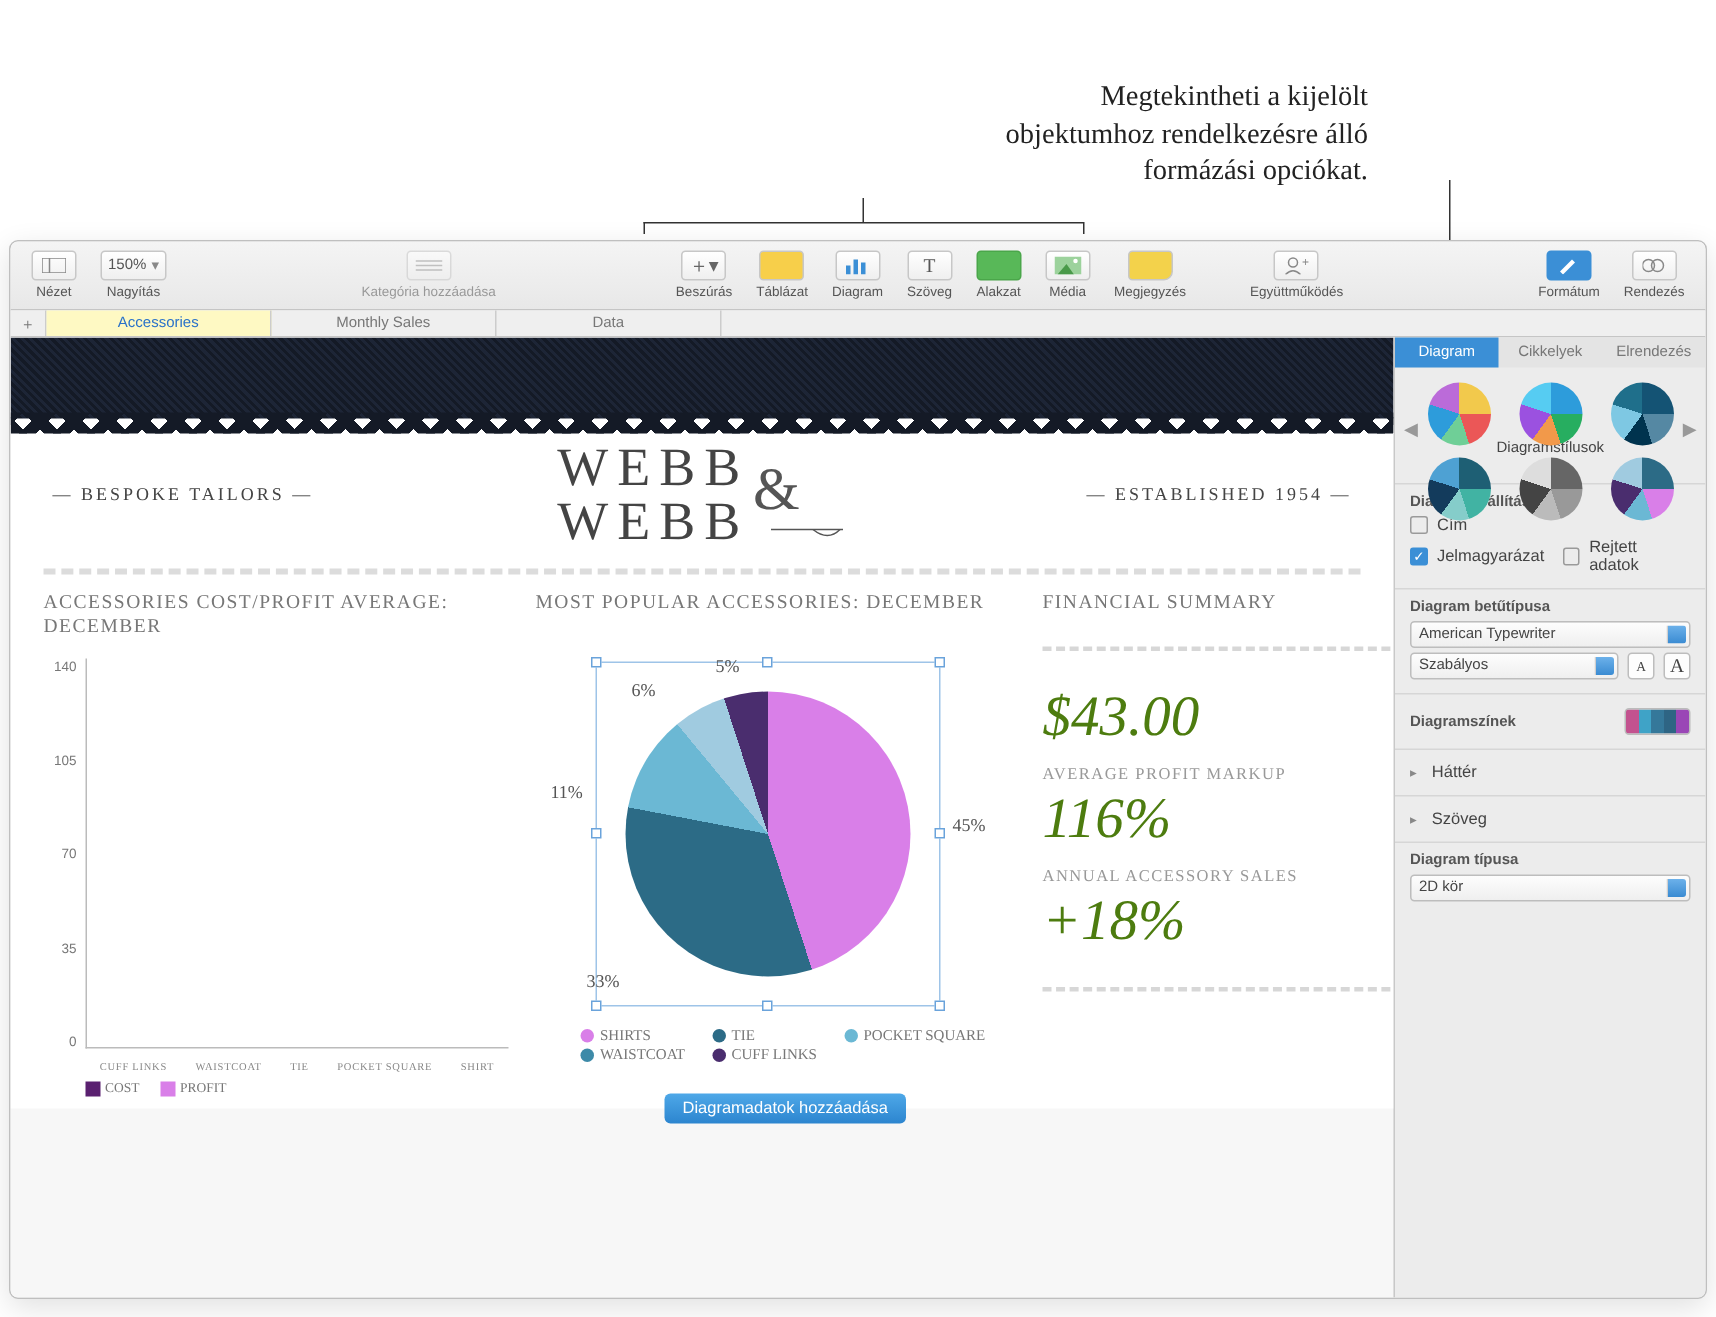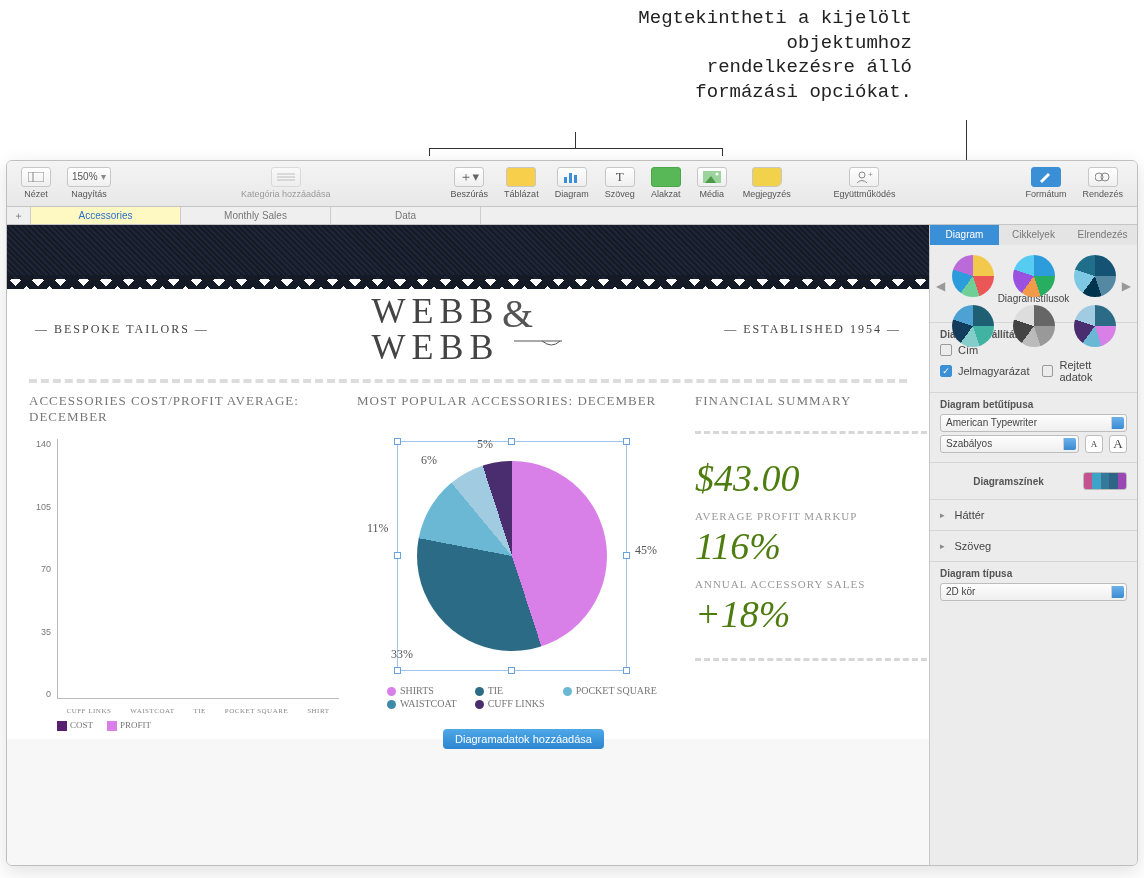--- a/index.html
+++ b/index.html
@@ -1,18 +1,18 @@
 <!DOCTYPE html>
 <html><head>
 <meta charset="utf-8">
 <style>
   * { box-sizing: border-box; margin: 0; padding: 0; }
   body { font-family: -apple-system, "Helvetica Neue", Arial, sans-serif; font-size: 11px; background: #fff; color: #222; width: 1144px; height: 878px; overflow: hidden; }
   .callouts { position: relative; height: 160px; }
-  .callout { position: absolute; font-family: Liberation Mono, monospace; font-size: 19px; line-height: 1.3; text-align: right; }
+  .callout { position: absolute; font-family: Liberation Serif, serif; font-size: 19px; line-height: 1.3; text-align: right; margin-top: 47px; }
   .callout-left   { right: 722px; top: 75px; width: 420px; }
   .callout-right  { right: 232px; top: 6px;  width: 280px; }
   .callout-line-h { position: absolute; height: 0; border-top: 1px solid #333; }
   .callout-tick   { position: absolute; width: 0;  border-left: 1px solid #333; height: 8px; }
   .callout-line-v { position: absolute; width: 0;  border-left: 1px solid #333; }
 
   .appwin { position: relative; border: 1px solid #bfbfbf; border-radius: 6px; box-shadow: 0 6px 20px rgba(0,0,0,.12); width: 1132px; height: 706px; margin-left: 6px; background: #fff; overflow: hidden; }
   .toolbar { height: 46px; background: linear-gradient(#f4f4f4,#e8e8e8); border-bottom: 1px solid #c5c5c5; display: flex; align-items: center; padding: 0 8px 2px; gap: 4px; font-size: 9px; color: #555; }
   .tb-btn { display: flex; flex-direction: column; align-items: center; justify-content: center; padding: 2px 6px; border-radius: 3px; cursor: pointer; }
   .tb-btn .ic { width: 30px; height: 20px; border: 1px solid #c7c7c7; border-radius: 3px; background: linear-gradient(#ffffff,#efefef); display: flex; align-items: center; justify-content: center; font-size: 10px; margin-bottom: 2px; overflow: hidden; }
@@ -217,21 +217,21 @@
   </div>
 
   <div class="body">
 
     <div class="canvas-wrap">
       <div class="canvas">
         <div class="denim"></div>
         <div class="headerrow">
           <div>— BESPOKE TAILORS —</div>
           <div class="logo">
-            <div style="display:flex;align-items:flex-start;gap:2px;">
+            <div style="display:flex;align-items:flex-end;gap:2px;">
               <div>
                 <div>WEBB</div>
                 <div>WEBB</div>
               </div>
               <svg width="60" height="60">
                 <text x="0" y="34" font-size="40" font-family="Georgia" fill="#555">&amp;</text>
                 <line x1="12" y1="48" x2="60" y2="48" stroke="#555" stroke-width="1"></line>
                 <path d="M40 48 Q50 56 58 48" fill="none" stroke="#555"></path>
               </svg>
             </div>
@@ -379,21 +379,21 @@
           </div>
         <div class="row">
           <div class="sel" style="flex:1;">Szabályos</div>
           <div class="sizebtn" style="font-size:9px;">A</div>
           <div class="sizebtn" style="font-size:13px;">A</div>
         </div>
       </div>
 
       <div class="side-sec">
         <div class="row">
-          <div class="hd" style="flex:1;margin:0;text-align:center;">Diagramszínek</div>
+          <div class="hd" style="flex:1;margin:0;">Diagramszínek</div>
           <div class="colorswatch"></div>
         </div>
       </div>
 
       <div class="side-sec">
         <div class="row">
           <span class="disclose">▸</span>
             <span>Háttér</span>
         </div>
       </div>

